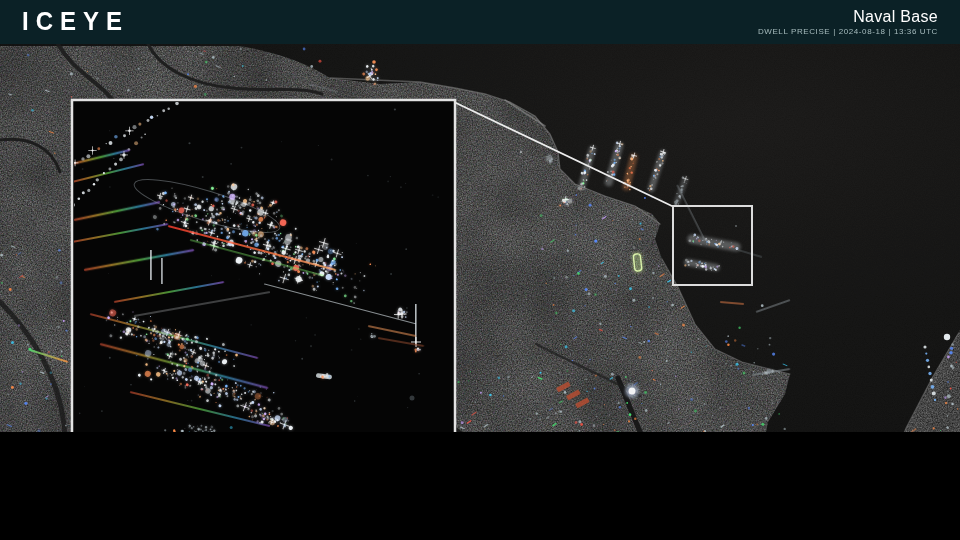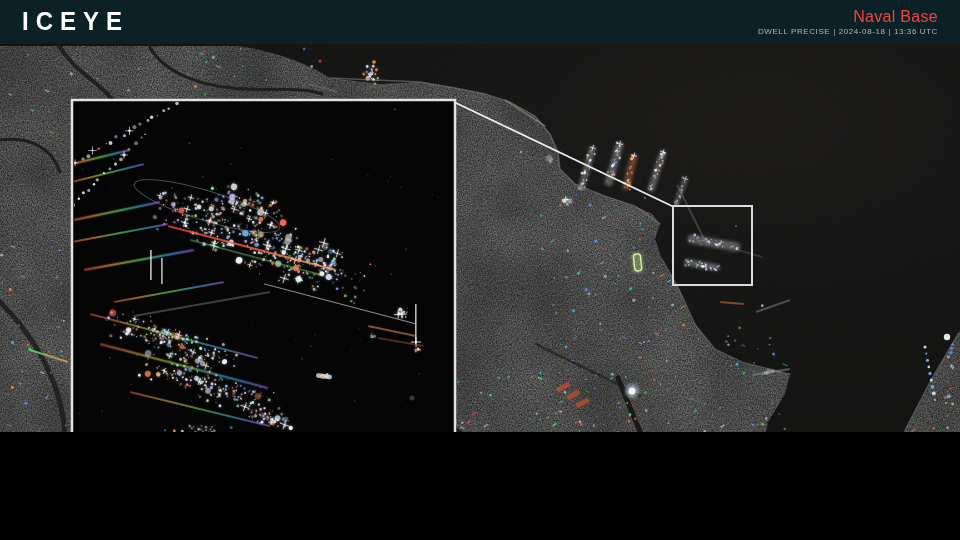--- a/index.html
+++ b/index.html
@@ -4,21 +4,21 @@
 <style>
   html,body{margin:0;padding:0;background:#000;}
   .app{position:relative;width:960px;height:432px;overflow:hidden;background:#000;
        font-family:"Liberation Sans",sans-serif;}
   .topbar{position:absolute;left:0;top:0;width:960px;height:44px;background:#0b2126;
           display:flex;justify-content:space-between;align-items:center;
           padding:0 22px;box-sizing:border-box;z-index:5;}
   .logo{font-weight:700;font-size:24px;letter-spacing:7px;color:#ffffff;
         font-family:"Liberation Sans",sans-serif;transform:scaleY(1.04);}
   .hright{display:flex;flex-direction:column;align-items:flex-end;gap:2px;}
-  .htitle{font-size:16px;color:#ef4444;letter-spacing:.3px;line-height:16px;}
+  .htitle{font-size:16px;color:#ffffff;letter-spacing:.3px;line-height:16px;}
   .hmeta{font-family:Liberation Sans, sans-serif;font-size:8px;color:#a7bcbe;
          letter-spacing:.6px;line-height:9px;white-space:nowrap;}
   .scene{position:absolute;left:0;top:44px;width:960px;height:496px;}
   svg{display:block;}
 </style>
 </head>
 <body>
 
 <div class="app">
 

